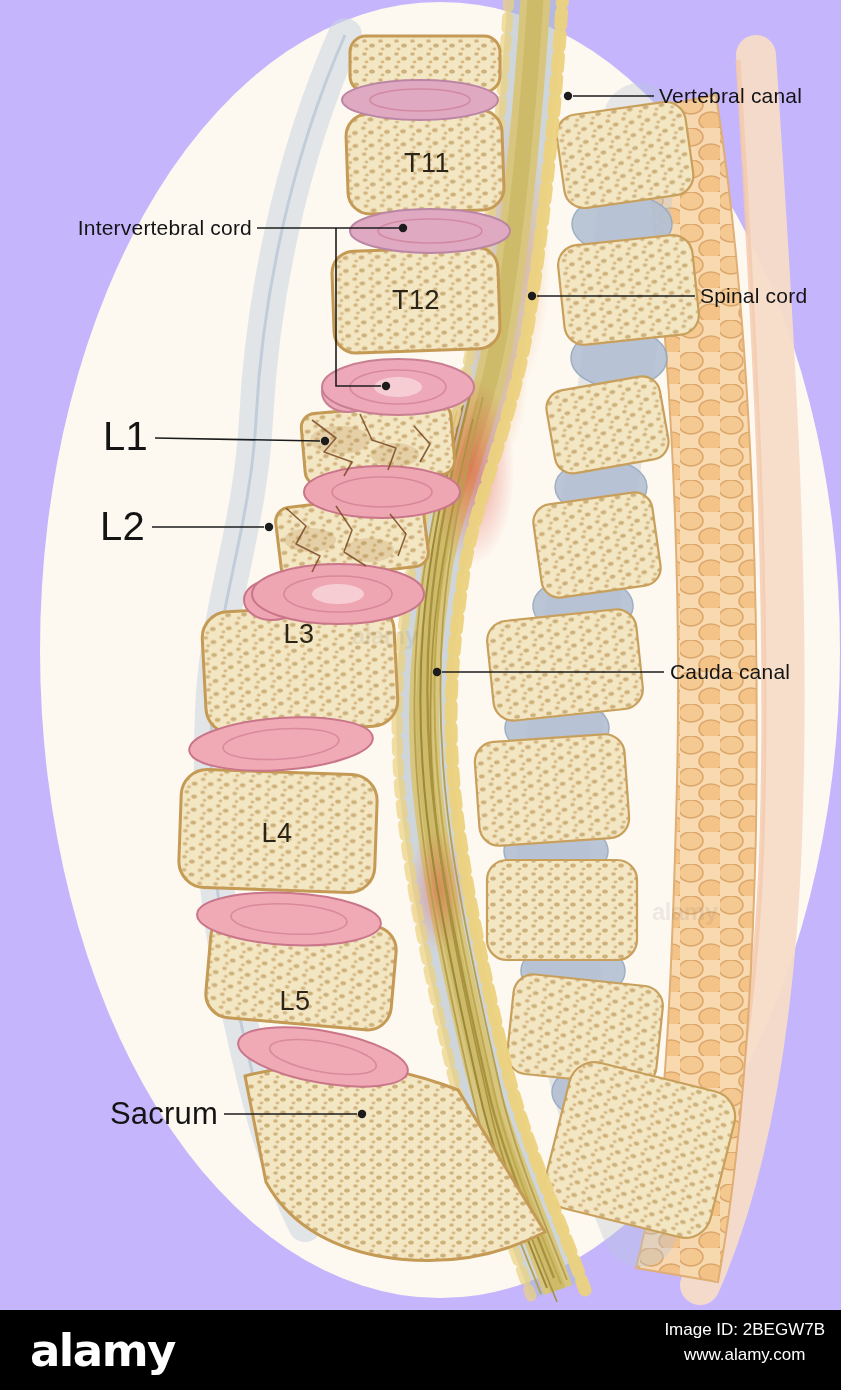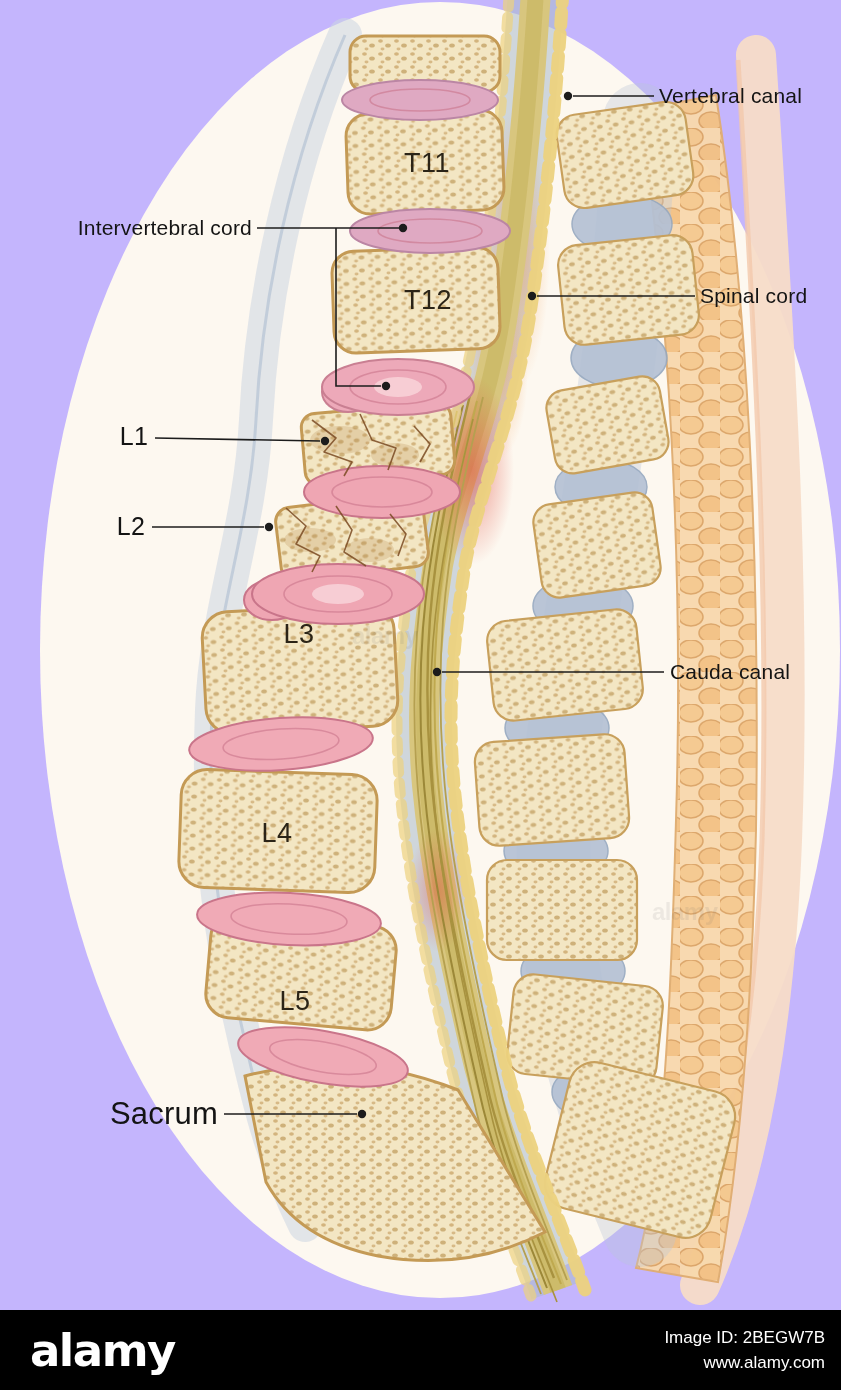--- a/index.html
+++ b/index.html
@@ -9,44 +9,44 @@
 
   
   .bone{fill:url(#trabec);stroke:#c49a55;stroke-width:3;}
   .bone-thin{fill:url(#trabec);stroke:#c8a05c;stroke-width:2.2;}
   .lig{fill:#b3c0d4;stroke:#95a8c0;stroke-width:1.5;opacity:.9;}
   .crack{fill:none;stroke:#7a4a22;stroke-width:1.6;opacity:.85;stroke-linejoin:round;}
   .disc-ring{fill:none;stroke:#c9758a;stroke-width:1.6;opacity:.6;}
 
   
   .callout{position:absolute;font-size:21px;color:#141414;white-space:nowrap;letter-spacing:.2px;line-height:26px;}
-  .callout.big{font-size:25px;line-height:30px;}
+  .callout.big{font-size:40px;line-height:30px;}
   .co-vertebral-canal{left:659px;top:83px;}
   .co-intervertebral-disc{right:589px;top:215px;}
   .co-spinal-cord{left:700px;top:283px;}
   .co-l1{right:693px;top:421px;}
   .co-l2{right:696px;top:511px;}
   .co-cauda-equina{left:670px;top:659px;}
   .co-sacrum{right:623px;top:1096px;font-size:31px;line-height:36px;}
 
   .vlabel{position:absolute;transform:translate(-50%,-50%);font-size:27px;color:#2b2417;letter-spacing:.5px;}
   .v-t11{left:427px;top:163px;}
-  .v-t12{left:416px;top:300px;margin-left:12px;}
+  .v-t12{left:416px;top:300px;}
   .v-l3{left:299px;top:634px;}
   .v-l4{left:277px;top:833px;text-align:center;}
   .v-l5{left:295px;top:971px;margin-top:30px;}
 
   .watermark{position:absolute;font-weight:bold;color:#666;opacity:.10;font-size:24px;letter-spacing:-.5px;}
   .wm1{left:352px;top:622px;}
   .wm2{left:652px;top:898px;}
 
   
   .footer{position:absolute;left:0;top:1310px;width:841px;height:80px;background:#000;color:#fff;}
   .brand{position:absolute;left:30px;top:14px;font-size:45px;font-weight:bold;letter-spacing:-1.5px;font-family:"DejaVu Sans",sans-serif;}
-  .meta{position:absolute;right:16px;top:15px;text-align:right;font-size:17px;line-height:25px;}
+  .meta{position:absolute;right:16px;top:7px;text-align:center;font-size:17px;line-height:25px;}
 </style>
 </head>
 <body>
 
 <div class="stage">
 
   <svg class="illustration" width="841" height="1310" viewBox="0 0 841 1310" xmlns="http://www.w3.org/2000/svg">
     <defs>
       <pattern id="trabec" width="16" height="13" patternUnits="userSpaceOnUse">
         <rect width="16" height="13" fill="#f3e6c3"></rect>

